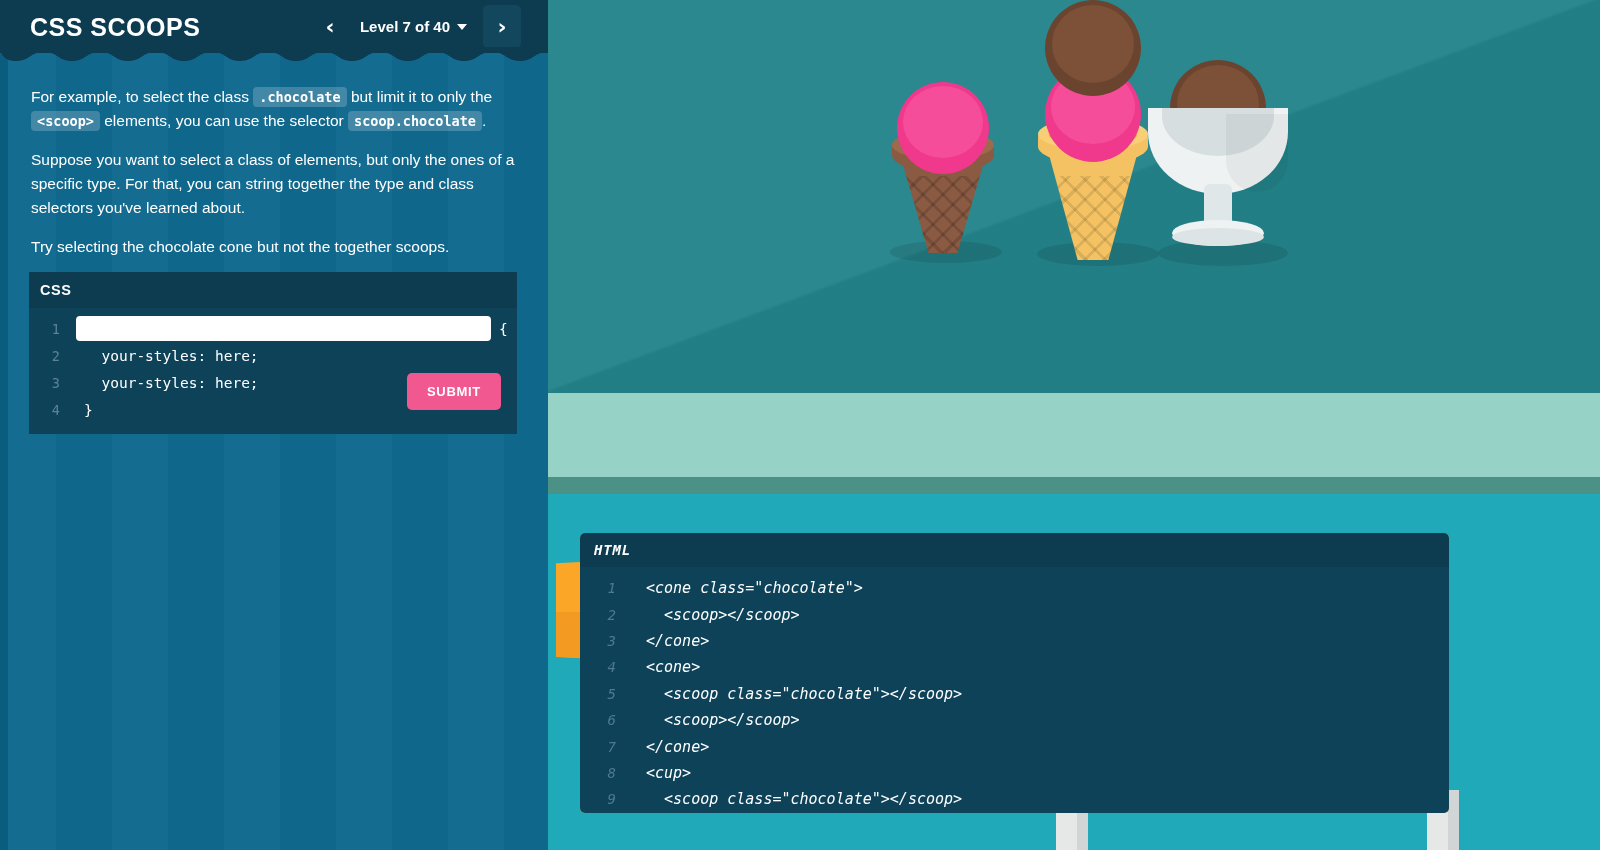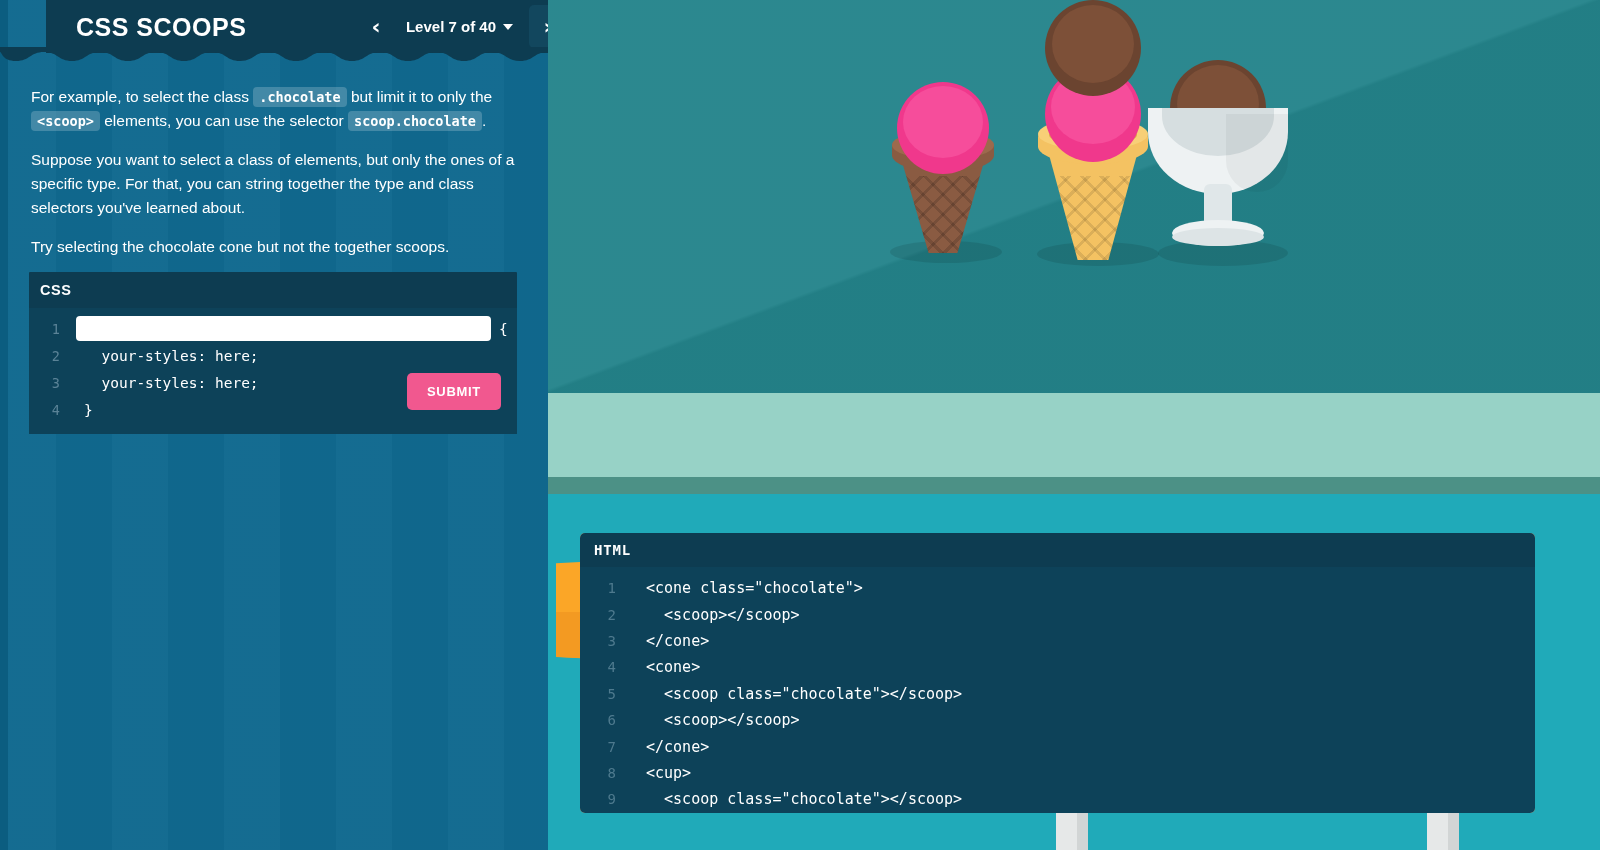--- a/index.html
+++ b/index.html
@@ -209,21 +209,20 @@
   }
   .sidebar-left-edge {
     position: absolute; left: 0; top: 0; width: 8px; height: 850px;
     background: #0b5d80;
   }
 
   .header {
     position: absolute; left: 0; top: 0; width: 548px; height: 53px;
     background: #0d3c51;
     z-index: 5;
-    margin-left: 46px;
   }
   .header-wave {
     position: absolute; left: 0; top: 47px; width: 548px; height: 16px;
     z-index: 5;
   }
   .header-wave svg { display: block; width: 100%; height: 100%; }
 
   .app-title {
     position: absolute; left: 30px; top: 13px;
     font-size: 25px; font-weight: bold;
@@ -329,25 +328,26 @@
     border: none; border-radius: 5px;
     padding: 11px 20px;
     font-size: 13px; font-weight: bold; letter-spacing: 0.7px;
     cursor: pointer;
     font-family: "Liberation Sans", sans-serif;
   }
 
   
   .html-card {
     position: absolute; left: 580px; top: 533px;
-    width: 955px; height: 280px;
+    width: 869px; height: 280px;
     background: #fdba74;
     border-radius: 5px;
     overflow: hidden;
     z-index: 6;
+    font-style: italic;
   }
   .html-card-header {
     height: 34px; display: flex; align-items: center;
     padding-left: 14px;
     color: #ffffff; font-size: 14px; font-weight: bold;
     letter-spacing: 0.8px;
     font-family: "DejaVu Sans Mono", monospace;
     background: #0d3c51;
   }
   .html-card-body {

